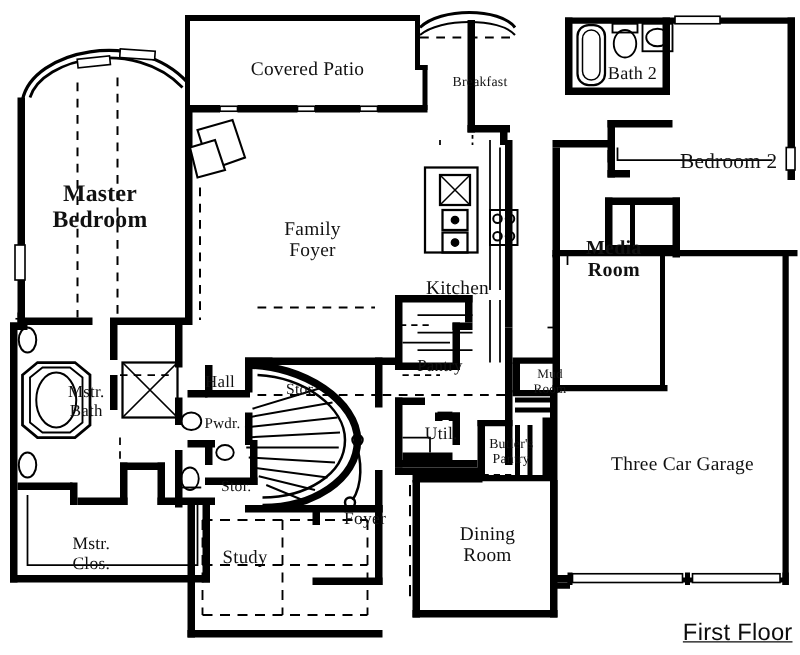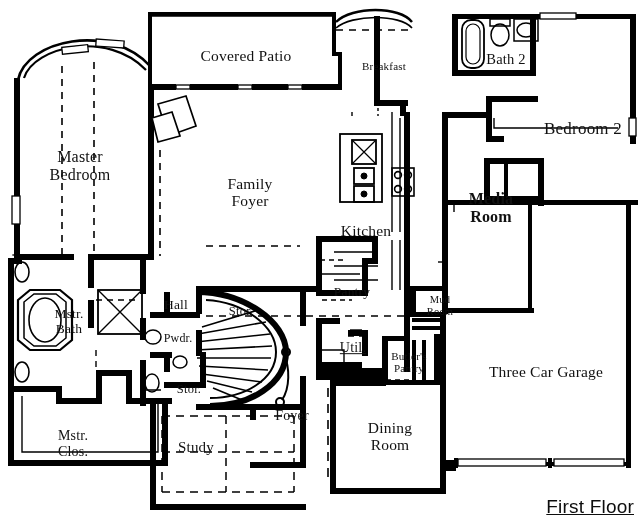--- a/index.html
+++ b/index.html
@@ -378,36 +378,36 @@
       <path d="M350 330 L362 330"></path>
       <path d="M454 204 L454 212"></path>
     </g>
 
   </svg>
 
   <div class="room-label" style="left:246px; top:56px;  font-size:15.5px;">Covered Patio</div>
   <div class="room-label" style="left:384px; top:66px;  font-size:11px;">Breakfast</div>
   <div class="room-label" style="left:506px; top:59px;  font-size:14.5px;">Bath 2</div>
   <div class="room-label" style="left:583px; top:85px;  font-size:17px;margin-top:44px;">Bedroom 2</div>
-  <div class="room-label" style="left:80px;  top:166px; font-size:16px;">Master
+  <div class="room-label" style="left:80px;  top:166px; font-size:19px;font-weight:bold;">Master
 Bedroom</div>
   <div class="room-label" style="left:250px; top:192px; font-size:15.5px;">Family
 Foyer</div>
   <div class="room-label" style="left:366px; top:231px; font-size:15.5px;">Kitchen</div>
   <div class="room-label" style="left:491px; top:208px; font-size:16px;font-weight:bold;">Media
 Room</div>
   <div class="room-label" style="left:352px; top:292px; font-size:13.5px;">Pantry</div>
   <div class="room-label" style="left:440px; top:306px; font-size:10.5px;">Mud
 Room</div>
   <div class="room-label" style="left:176px; top:305px; font-size:13.5px;">Hall</div>
   <div class="room-label" style="left:241px; top:311px; font-size:12.5px;">Stor.</div>
   <div class="room-label" style="left:69px;  top:321px; font-size:13.5px;">Mstr.
 Bath</div>
   <div class="room-label" style="left:178px; top:339px; font-size:12px;">Pwdr.</div>
-  <div class="room-label" style="left:353px; top:348px; font-size:14px;text-decoration:underline;">Util.</div>
+  <div class="room-label" style="left:353px; top:348px; font-size:14px;">Util.</div>
   <div class="room-label" style="left:409px; top:362px; font-size:11px;">Butler's
 Pantry</div>
   <div class="room-label" style="left:189px; top:389px; font-size:12.5px;">Stor.</div>
   <div class="room-label" style="left:292px; top:416px; font-size:14px;">Foyer</div>
   <div class="room-label" style="left:546px; top:372px; font-size:15.5px;">Three Car Garage</div>
   <div class="room-label" style="left:390px; top:436px; font-size:15.5px;">Dining
 Room</div>
   <div class="room-label" style="left:73px;  top:444px; font-size:14px;">Mstr.
 Clos.</div>
   <div class="room-label" style="left:196px; top:447px; font-size:15px;">Study</div>

